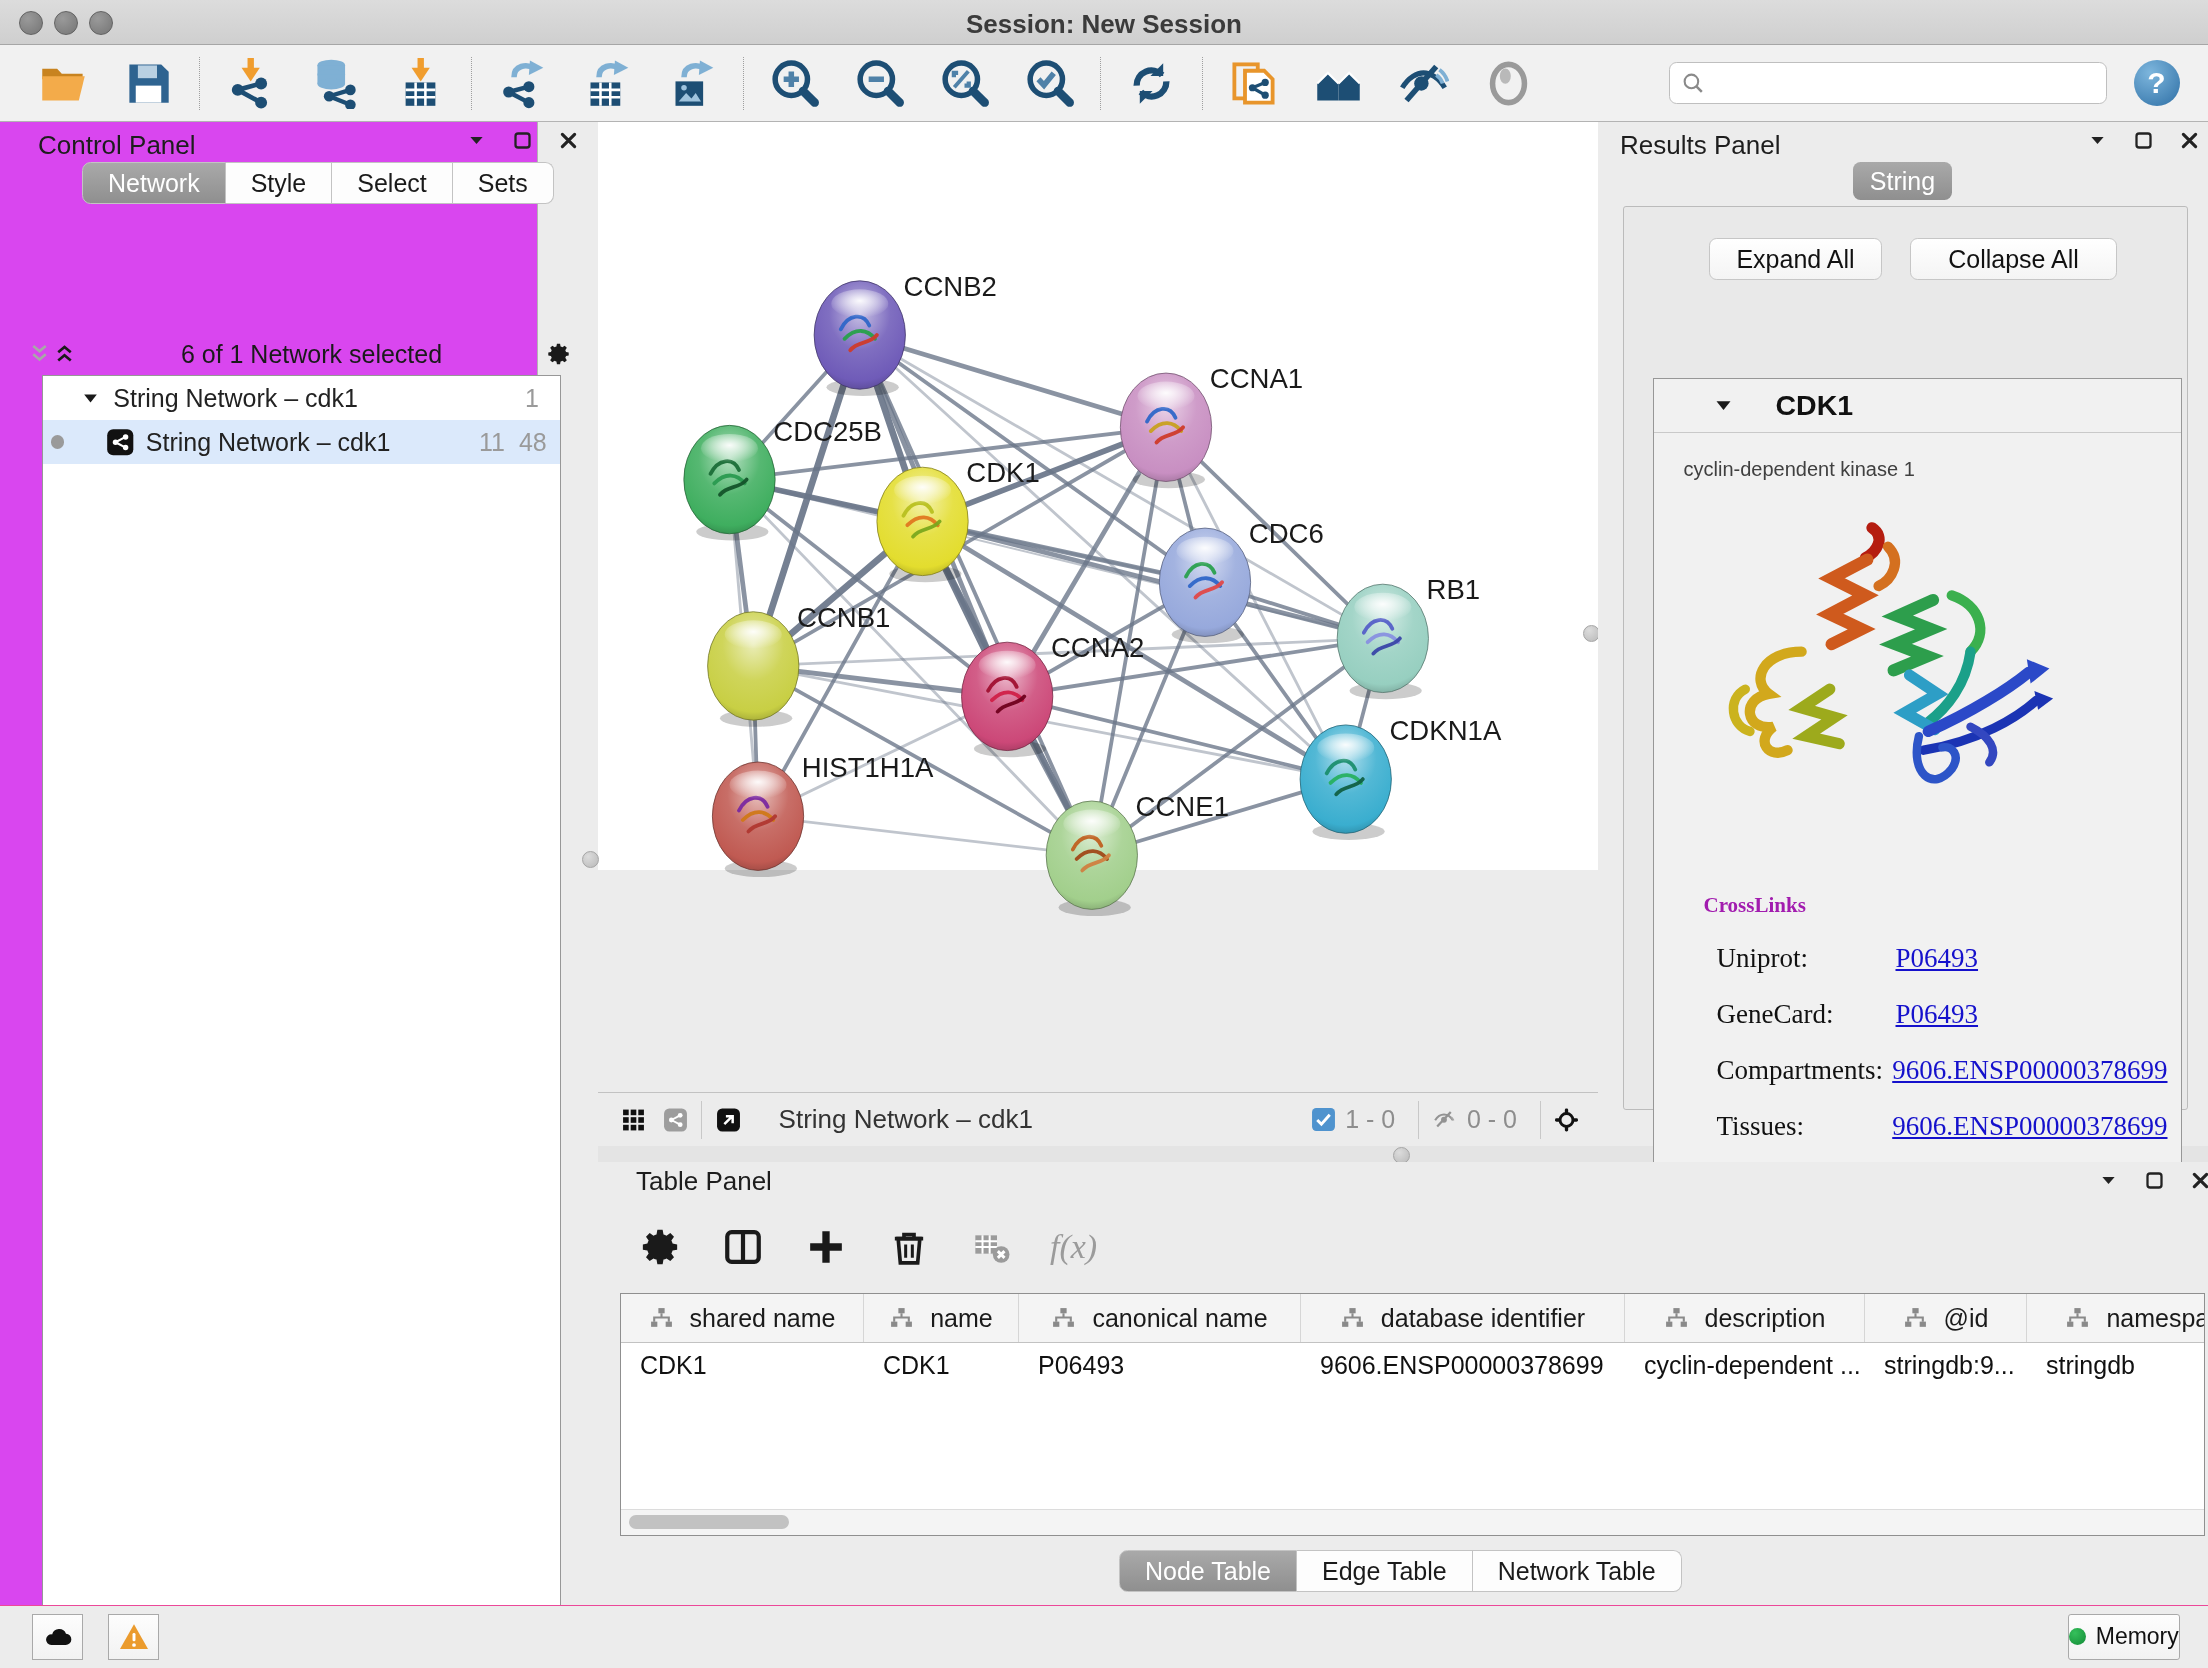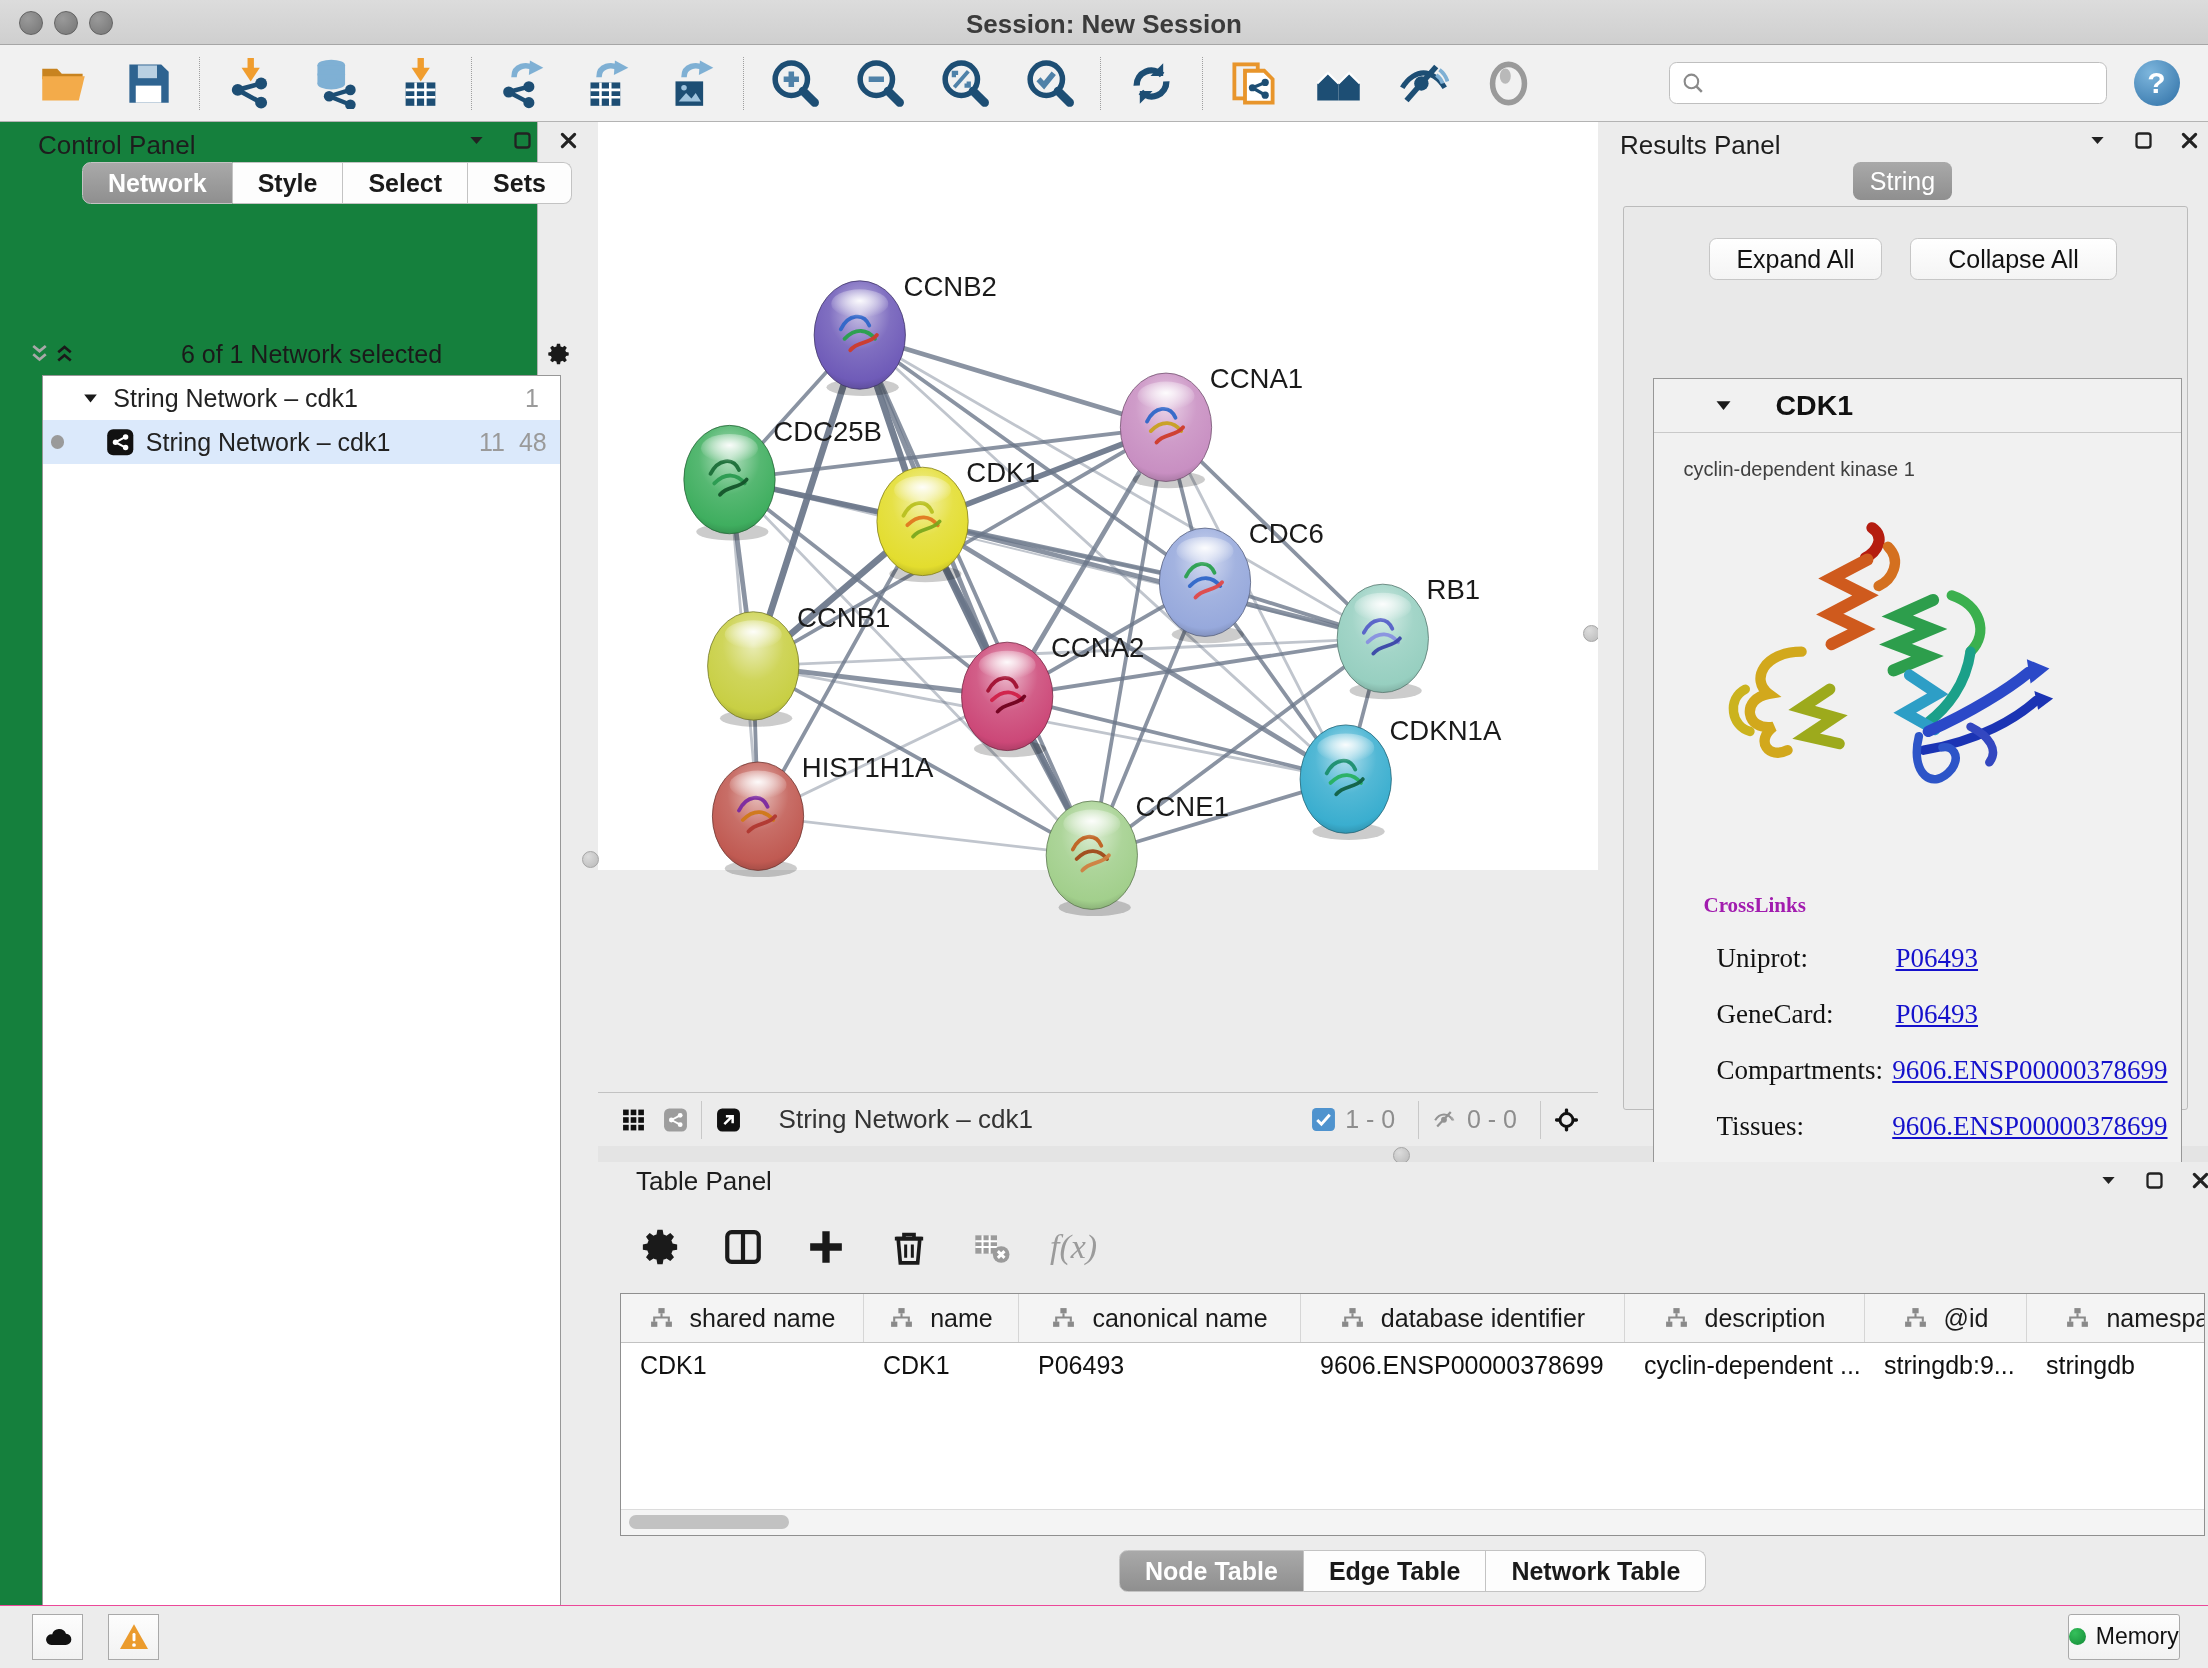--- a/index.html
+++ b/index.html
@@ -26,22 +26,22 @@
     font-family:"Liberation Sans",sans-serif;}
   .helpbtn{width:46px;height:46px;border-radius:50%;margin:0 28.5px 0 27px;flex:0 0 auto;
     background:radial-gradient(circle at 35% 28%,#7db6dd,#2e6fa5);color:#fff;font-size:30px;
     font-weight:bold;display:flex;align-items:center;justify-content:center;}
   
   .phead-title{font-size:26px;color:#1d1d1d;}
   .phead-ctrl{position:absolute;top:5.7px;display:flex;gap:21px;align-items:center;}
   .pc{width:25px;height:25px;display:flex;align-items:center;justify-content:center;}
   
   #control-panel{position:absolute;left:0;top:122px;width:538px;height:1484px;
-    background:#15803d;border-right:1px solid #b3b3b3;box-sizing:border-box;}
-  .tabrow{position:absolute;display:flex;font-weight:bold;}
+    background:#d946ef;border-right:1px solid #b3b3b3;box-sizing:border-box;}
+  .tabrow{position:absolute;display:flex;}
   .tab{height:40px;padding:0 25px;display:flex;align-items:center;justify-content:center;
     font-size:25px;background:#fdfdfd;border:1px solid #c3c3c3;border-left:none;color:#1a1a1a;}
   .tab.first{border-left:1px solid #c3c3c3;border-radius:8.6px 0 0 8.6px;}
   .tab.last{border-radius:0 8.6px 8.6px 0;}
   .tab.sel{background:linear-gradient(#a9a9a9,#8f8f8f);color:#fff;}
   .subhead{position:absolute;left:27px;top:211px;width:544px;height:42px;display:flex;align-items:center;}
   .subhead-label{flex:1;text-align:center;font-size:25px;color:#1a1a1a;}
   #tree-box{position:absolute;left:42px;top:253px;width:519px;height:1317px;background:#fff;
     border:1px solid #979797;box-sizing:border-box;}
   .trow{height:44px;display:flex;align-items:center;font-size:25px;position:relative;}

